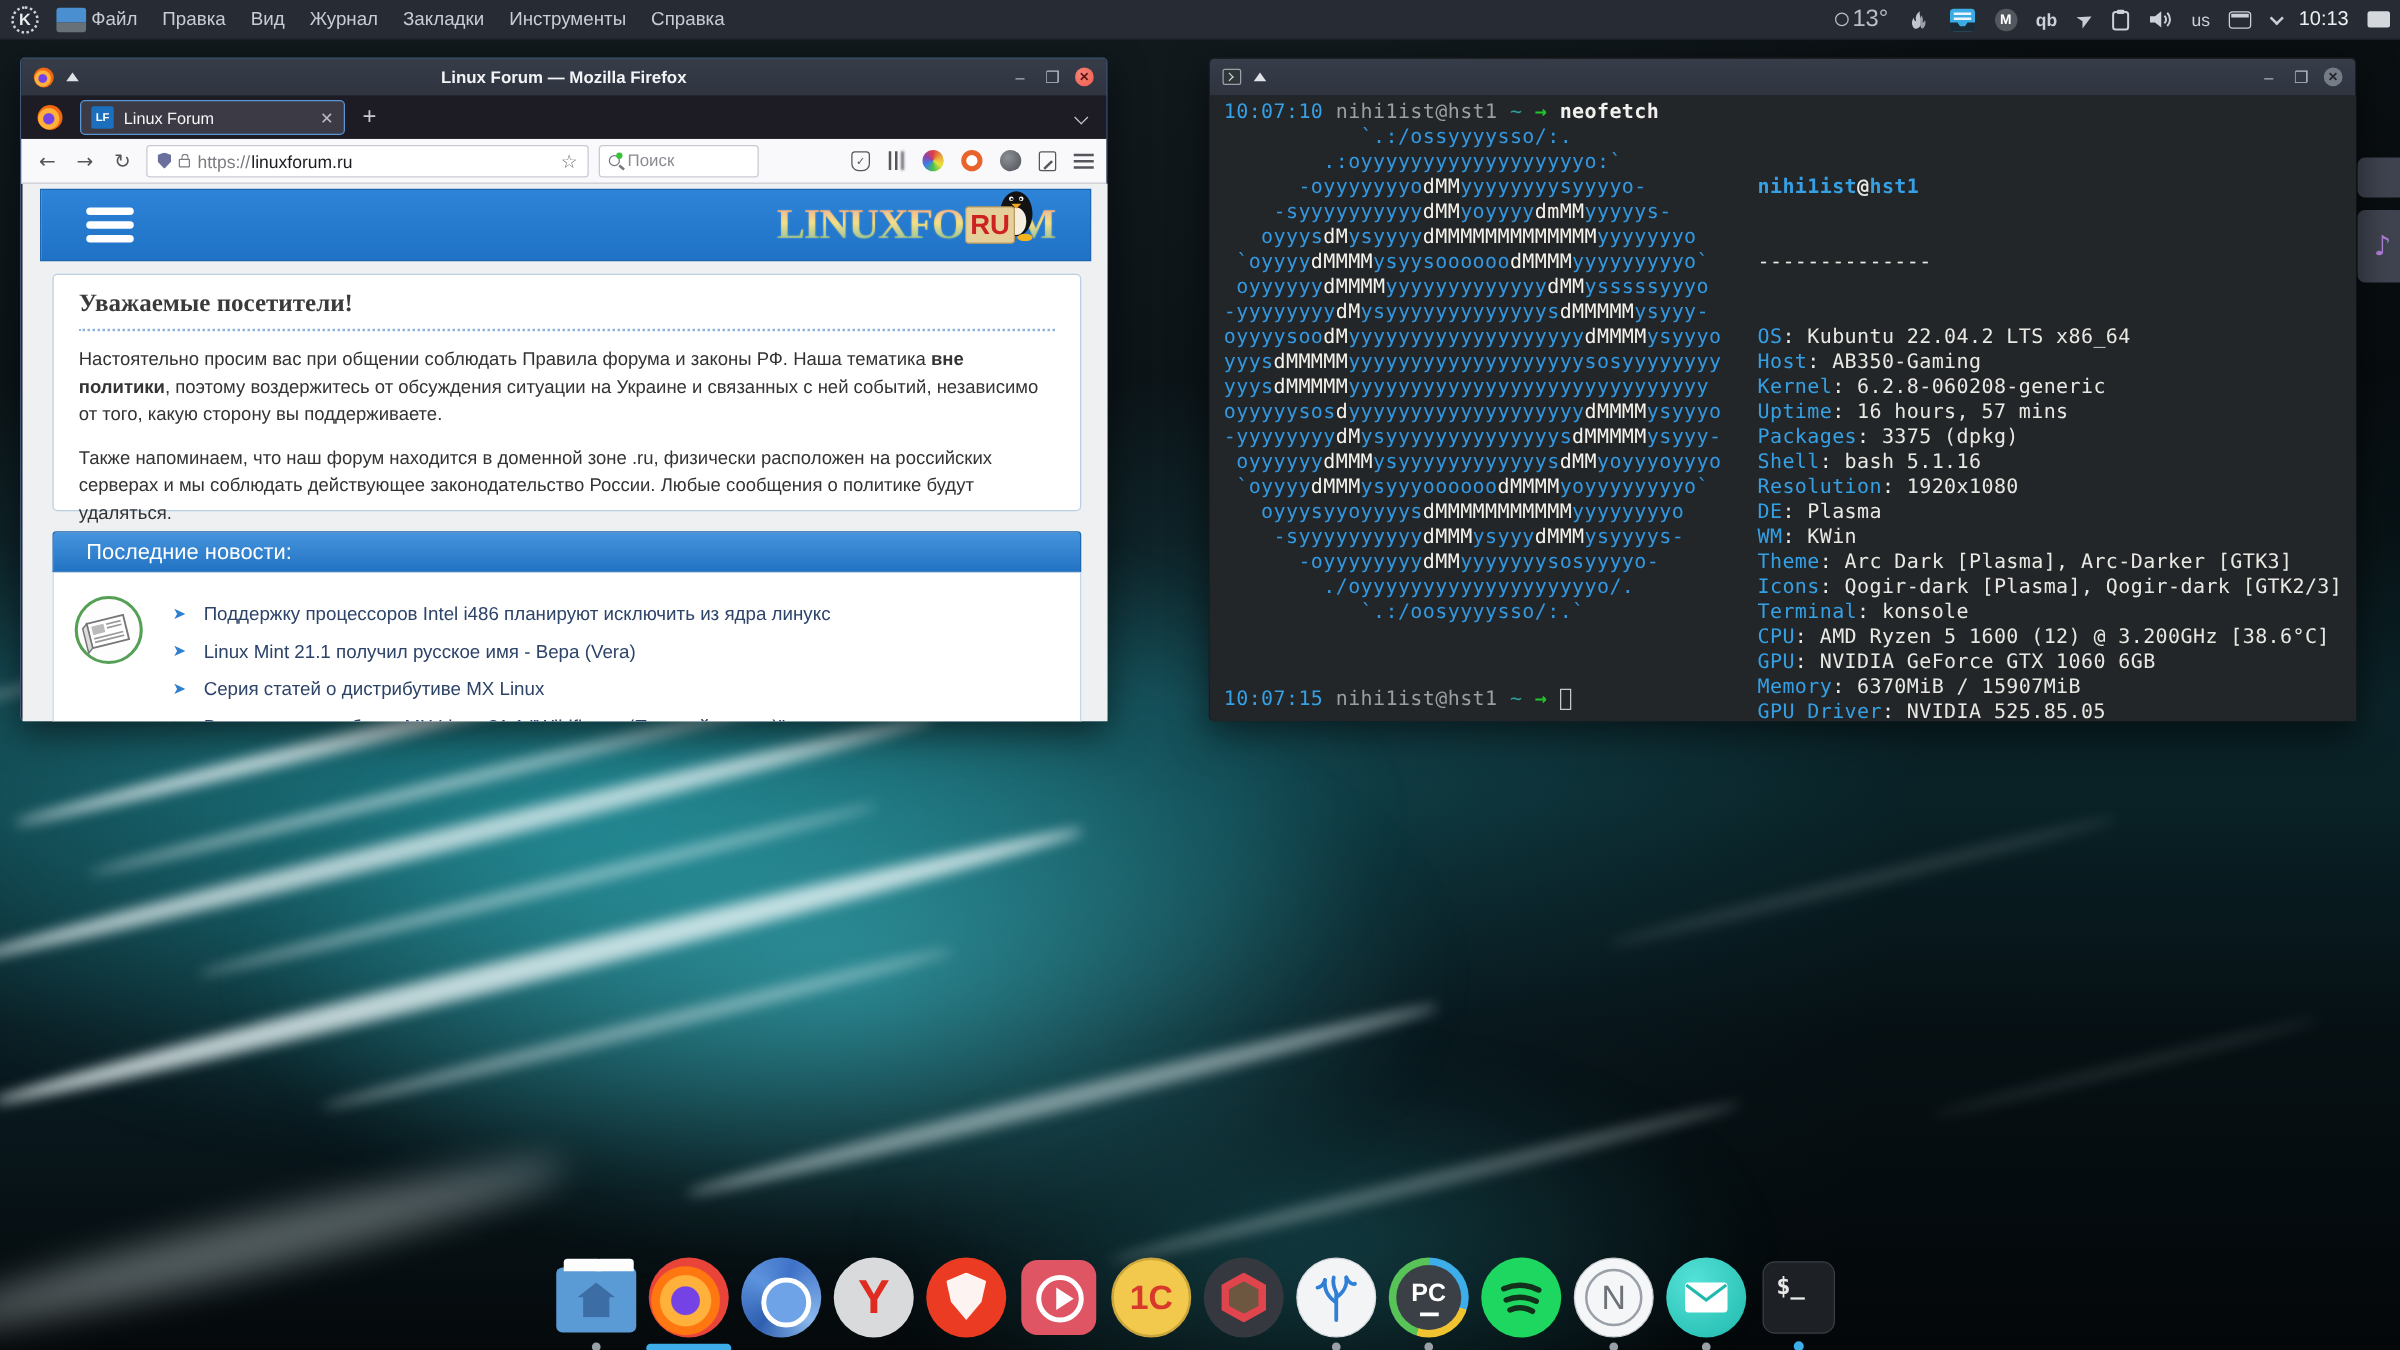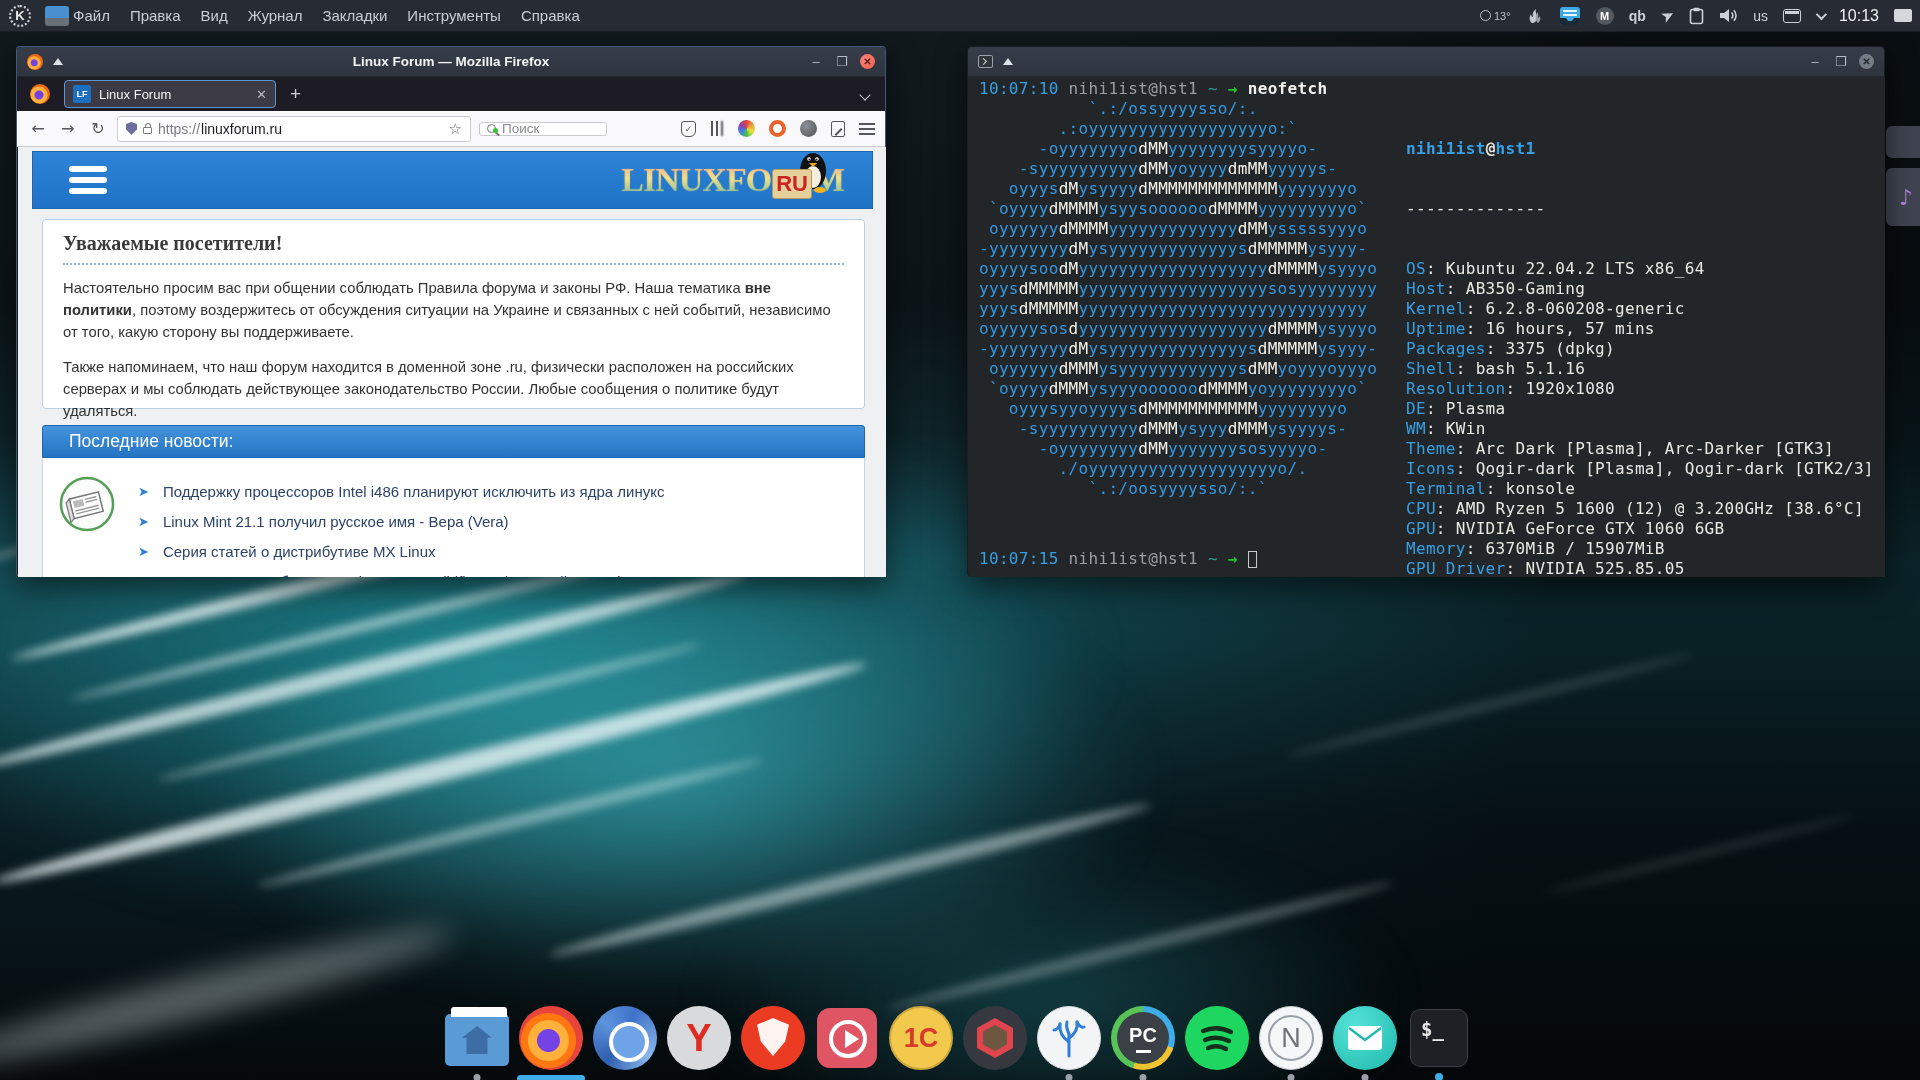--- a/index.html
+++ b/index.html
@@ -19,21 +19,21 @@
   
   .panel { position:absolute; left:0; top:0; width:1920px; height:32px; background:#272c34; border-bottom:1px solid #1b1f25; display:flex; align-items:center; z-index:40; color:#c8cdd4; }
   .kde-logo { width:22px; height:22px; margin-left:9px; border:2px dotted #cfd3d9; border-radius:50%; color:#e9ecef; font-weight:bold; font-size:13px; display:flex; align-items:center; justify-content:center; }
   .appmenu-icon { width:24px; height:20px; margin-left:14px; border-radius:3px; overflow:hidden; }
   .appmenu-icon .t { display:block; height:12px; background:#4a8fd0; }
   .appmenu-icon .b { display:block; height:8px; background:#687078; }
   .gmenu { display:flex; gap:20px; margin-left:4px; font-size:15px; }
   .menu-item { cursor:default; }
   .tray { margin-left:auto; display:flex; align-items:center; gap:15px; padding-right:8px; }
   .tray .txt { font-size:14px; color:#ccd1d8; }
-  .weather { display:flex; align-items:center; gap:3px; color:#b9bfc7; font-size:11px; }
+  .weather { display:flex; align-items:center; gap:3px; color:#b9bfc7; font-size:19px; }
   .sun { width:11px; height:11px; border:1.5px solid #b9bfc7; border-radius:50%; }
   .flames svg, .inbox svg, .speaker svg, .clip svg { display:block; }
   .m-badge { width:18px; height:18px; border-radius:50%; background:#53585f; color:#fff; font-size:11px; font-weight:bold; display:flex; align-items:center; justify-content:center; }
   .tg { color:#c9ced5; font-size:16px; transform:rotate(-28deg); font-family:"DejaVu Sans",sans-serif; }
   .term-tray { width:18px; height:14px; border:1.5px solid #ccd1d8; border-radius:3px; position:relative; }
   .term-tray::before { content:""; position:absolute; left:1px; top:1px; right:1px; height:3px; background:#ccd1d8; }
   .chev { width:8px; height:8px; border-right:2px solid #ccd1d8; border-bottom:2px solid #ccd1d8; transform:rotate(45deg) translateY(-2px); }
   .clock { font-size:16px; color:#eceff2; }
   .panel-rect { width:18px; height:13px; background:#d4d8dd; border-radius:2px; }
 
@@ -64,21 +64,21 @@
   .tab-overflow .chev2 { width:8px; height:8px; border-right:1.5px solid #c9c9cf; border-bottom:1.5px solid #c9c9cf; display:inline-block; transform:rotate(45deg); }
   .navbar { height:36px; background:#f9f9fb; border-bottom:1px solid #ccccd3; display:flex; align-items:center; gap:8px; padding:0 10px; }
   .nav-glyph { color:#55555c; font-size:16px; font-family:"DejaVu Sans",sans-serif; width:22px; text-align:center; }
   .urlbar { width:354px; height:26px; background:#fff; border:1px solid #c9c9d2; border-radius:3px; display:flex; align-items:center; padding:0 8px; gap:6px; }
   .shield-ico { width:11px; height:13px; background:#6a6f9e; clip-path:polygon(50% 0,100% 15%,100% 55%,50% 100%,0 55%,0 15%); }
   .lock-ico { width:9px; height:7px; border:1.5px solid #7a7a82; border-radius:1px; position:relative; margin-top:4px; }
   .lock-ico::before { content:""; position:absolute; left:1px; top:-5px; width:4px; height:4px; border:1.5px solid #7a7a82; border-bottom:none; border-radius:3px 3px 0 0; }
   .url-scheme { color:#7a7a82; font-size:14px; }
   .url-host { color:#1b1b1f; font-size:14px; margin-left:-5px; }
   .url-star { margin-left:auto; color:#6a6a70; font-size:15px; font-family:"DejaVu Sans",sans-serif; }
-  .searchbox { width:128px; height:14px; background:#fff; border:1px solid #c9c9d2; border-radius:3px; display:flex; align-items:center; padding:0 7px; gap:6px; position:relative; }
+  .searchbox { width:128px; height:26px; background:#fff; border:1px solid #c9c9d2; border-radius:3px; display:flex; align-items:center; padding:0 7px; gap:6px; position:relative; }
   .mag { width:9px; height:9px; border:1.5px solid #76767e; border-radius:50%; position:relative; }
   .mag::after { content:""; position:absolute; left:7px; top:8px; width:5px; height:1.5px; background:#76767e; transform:rotate(40deg); }
   .mag-dot { position:absolute; left:13px; top:5px; width:5px; height:5px; border-radius:50%; background:#35c435; }
   .searchbox input { border:none; outline:none; width:80px; font-size:13.5px; color:#333; background:transparent; font-family:"Liberation Sans",sans-serif; }
   .searchbox input::placeholder { color:#8a8a92; }
   .nav-icons { display:flex; align-items:center; gap:14px; margin-left:auto; }
   .shieldchk { width:15px; height:16px; border:1.7px solid #55555c; border-radius:3px 3px 6px 6px; color:#55555c; font-size:9px; display:flex; align-items:center; justify-content:center; }
   .library { width:14px; height:15px; position:relative; }
   .library::before { content:""; position:absolute; left:1px; top:0; width:2px; height:15px; background:#55555c; box-shadow:5px 0 0 #55555c, 10px 0 2px #55555c; }
   .ext-color { width:17px; height:17px; border-radius:50%; background:conic-gradient(#e04141,#e8a33d,#e8e33d,#49c04c,#3d7fe8,#8e44ad,#e04141); }
@@ -86,21 +86,21 @@
   .ext-gray { width:17px; height:17px; border-radius:50%; background:radial-gradient(circle at 35% 35%, #8d9096, #4c4f55); }
   .page-edit { width:14px; height:16px; border:1.7px solid #55555c; border-radius:2px; position:relative; }
   .page-edit::after { content:""; position:absolute; left:2px; top:9px; width:9px; height:2px; background:#55555c; transform:rotate(-45deg); }
   .burger { width:16px; height:12px; border-top:2px solid #55555c; border-bottom:2px solid #55555c; position:relative; }
   .burger::before { content:""; position:absolute; left:0; top:3px; width:16px; height:2px; background:#55555c; }
 
   .page { position:absolute; left:1px; top:100px; width:868px; height:430px; background:#eef0f2; overflow:hidden; }
   .site-header { position:absolute; left:14px; right:13px; top:4px; height:58px; background:linear-gradient(#2e84d8,#1f72c6); border:1px solid #1c66b2; display:flex; align-items:center; }
   .pg-burger { margin-left:36px; width:38px; height:28px; display:flex; flex-direction:column; justify-content:space-between; }
   .pg-burger i { display:block; height:6px; background:#fff; border-radius:3px; }
-  .site-logo { margin-left:auto; margin-right:28px; position:relative; display:flex; align-items:flex-end; }
+  .site-logo { margin-left:auto; margin-right:28px; position:relative; display:flex; align-items:center; }
   .lf-text { font-family:"Liberation Serif",serif; font-weight:bold; font-size:34px; letter-spacing:-1px;
     background:linear-gradient(180deg,#d23a2a 0%,#e5b800 45%,#2a7d2a 80%,#d23a2a 100%);
     -webkit-background-clip:text; background-clip:text; color:transparent; text-shadow:0 0 1px rgba(255,255,255,.55); }
   .lf-ru { font-family:Liberation Sans, sans-serif; font-weight:bold; font-size:22px; color:#cc2222; background:#e5cf9a; border:1px solid #b89a5e; border-radius:3px; padding:1px 3px; margin:0 1px; z-index:2; }
   .tux { position:absolute; right:14px; top:-14px; z-index:1; }
 
   .notice { position:absolute; left:24px; width:823px; top:72px; height:190px; background:#fff; border:1px solid #b9cfe3; border-radius:4px; padding:12px 20px; }
   .notice h1 { font-size:20px; font-weight:bold; color:#3a3a3a; padding-bottom:8px; border-bottom:2px dotted #8fb3d9;font-family:Liberation Serif, serif; }
   .notice p { font-size:14.8px; color:#333; line-height:1.5; margin-top:12px; }
   .news-header { position:absolute; left:24px; width:823px; top:278px; height:33px; background:linear-gradient(#4694dd,#2273c4); border:1px solid #1c66b2; border-radius:3px 3px 0 0; display:flex; align-items:center; }

